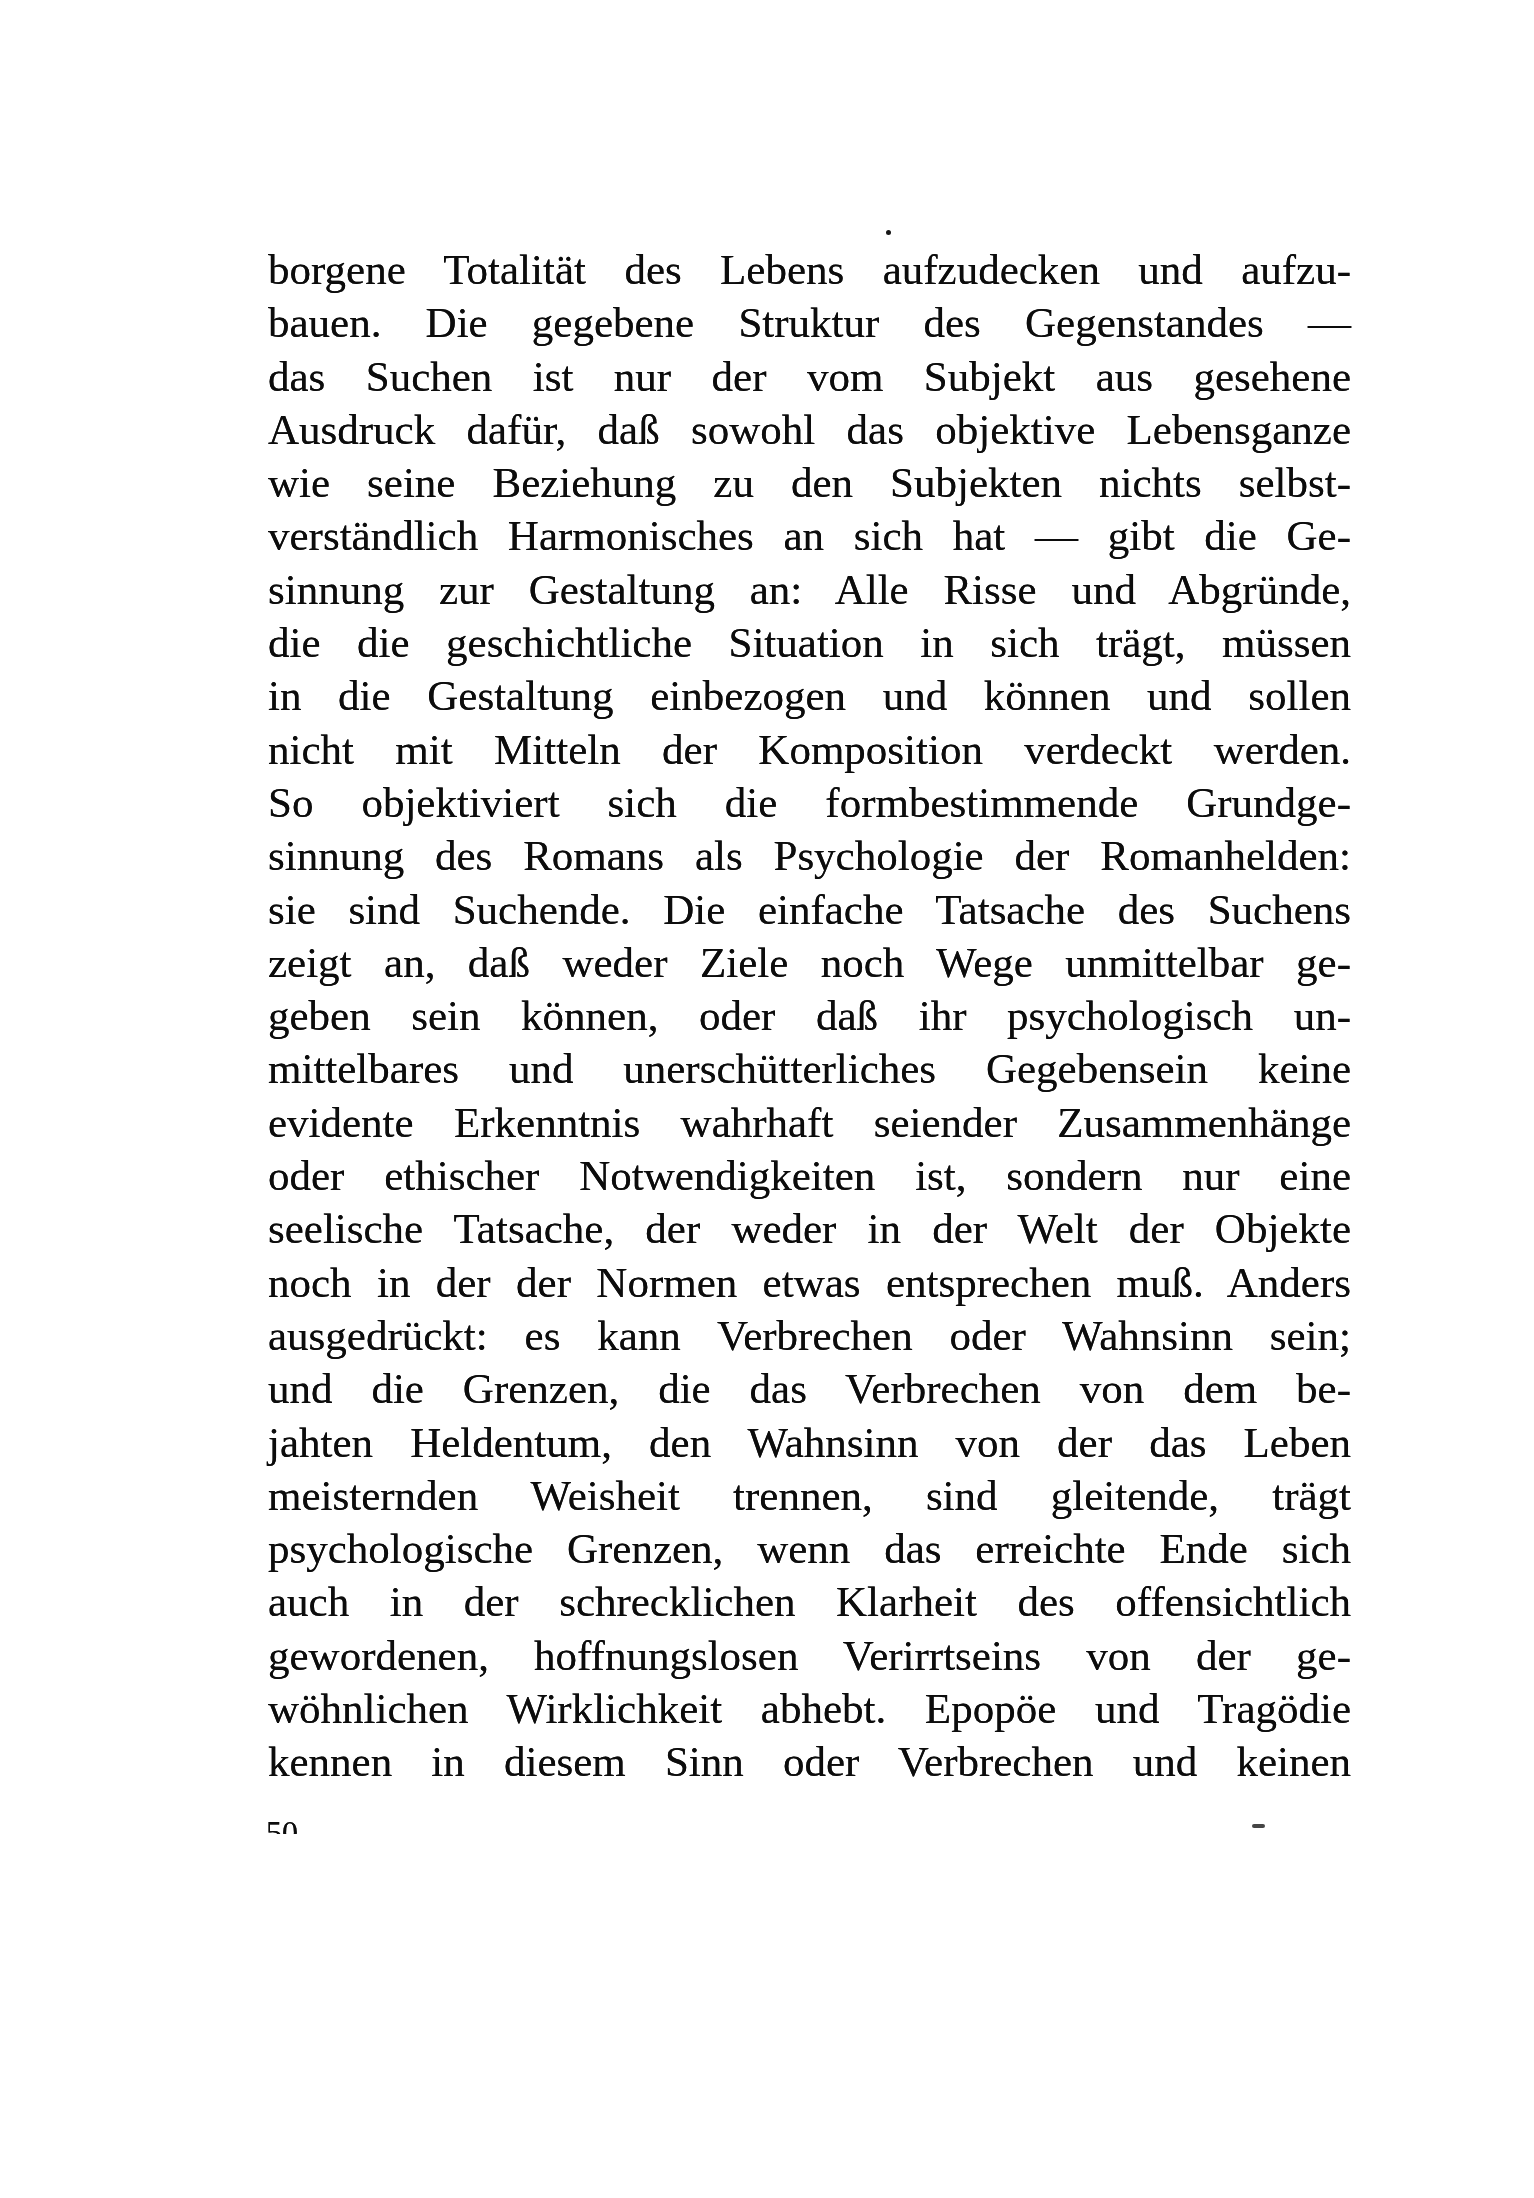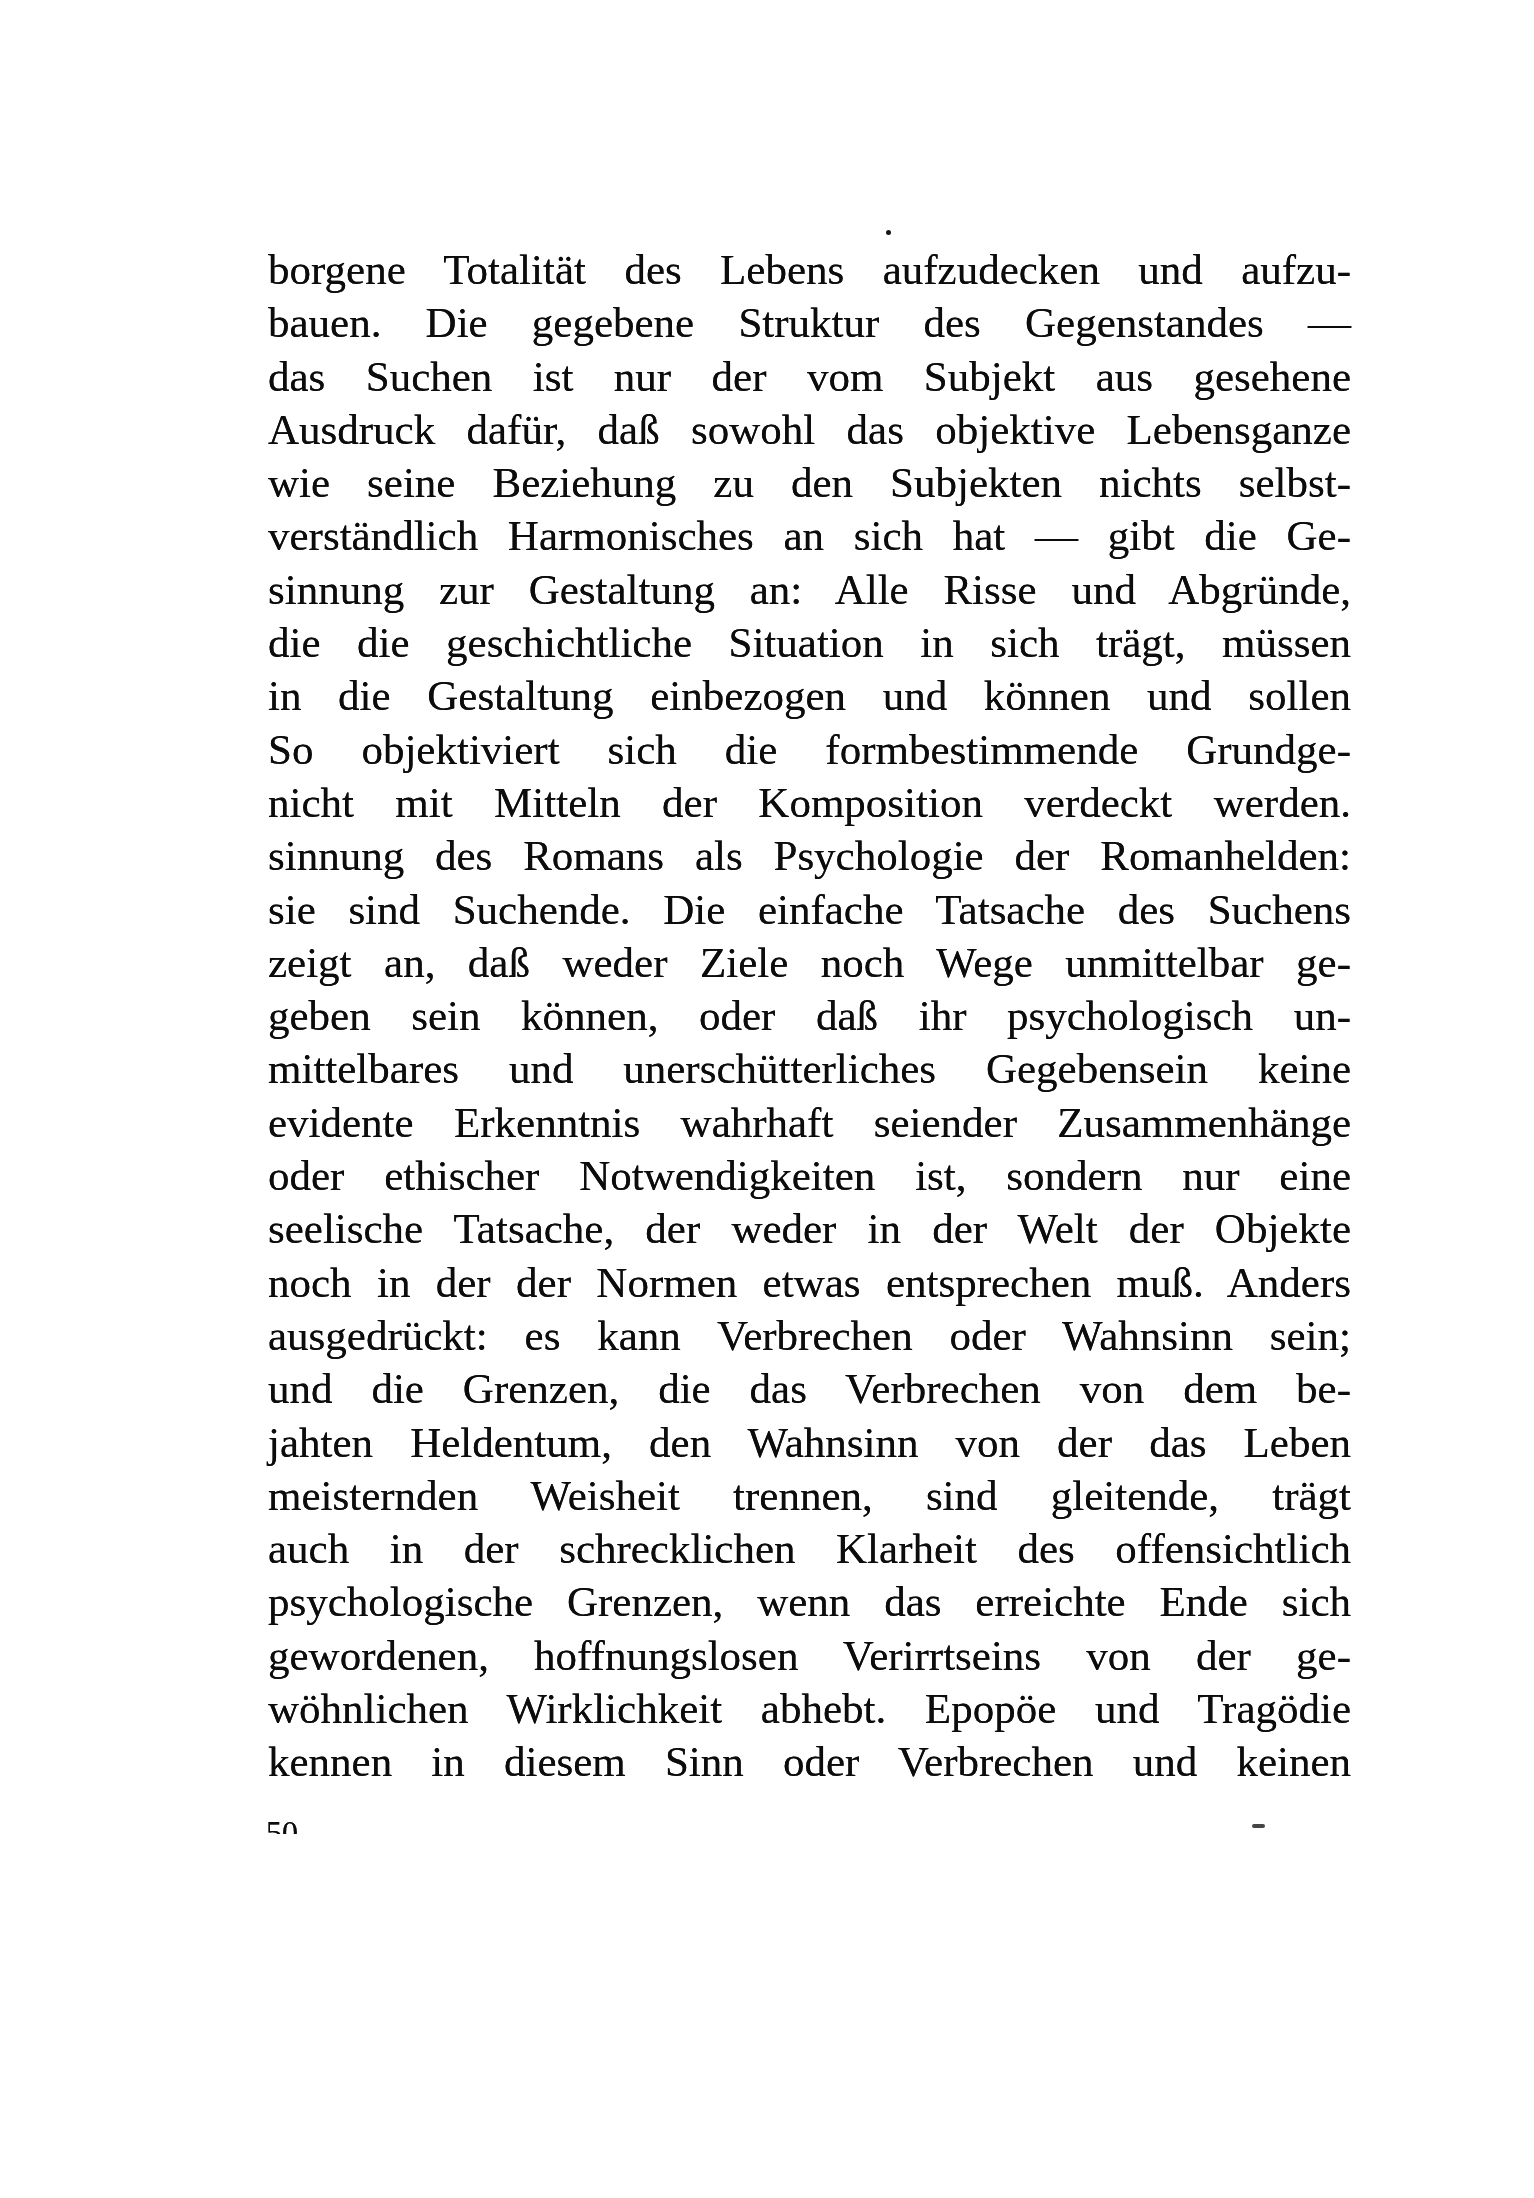--- a/index.html
+++ b/index.html
@@ -67,37 +67,37 @@
   <div class="text-block" id="text-lines">
       <div class="line">borgene Totalität des Lebens aufzudecken und aufzu-</div>
       <div class="line">bauen. Die gegebene Struktur des Gegenstandes —</div>
       <div class="line">das Suchen ist nur der vom Subjekt aus gesehene</div>
       <div class="line">Ausdruck dafür, daß sowohl das objektive Lebensganze</div>
       <div class="line">wie seine Beziehung zu den Subjekten nichts selbst-</div>
       <div class="line">verständlich Harmonisches an sich hat — gibt die Ge-</div>
       <div class="line">sinnung zur Gestaltung an: Alle Risse und Abgründe,</div>
       <div class="line">die die geschichtliche Situation in sich trägt, müssen</div>
       <div class="line">in die Gestaltung einbezogen und können und sollen</div>
+      <div class="line">nicht mit Mitteln der Komposition verdeckt werden.</div>
       <div class="line">So objektiviert sich die formbestimmende Grundge-</div>
-      <div class="line">nicht mit Mitteln der Komposition verdeckt werden.</div>
       <div class="line">sinnung des Romans als Psychologie der Romanhelden:</div>
       <div class="line">sie sind Suchende. Die einfache Tatsache des Suchens</div>
       <div class="line">zeigt an, daß weder Ziele noch Wege unmittelbar ge-</div>
       <div class="line">geben sein können, oder daß ihr psychologisch un-</div>
       <div class="line">mittelbares und unerschütterliches Gegebensein keine</div>
       <div class="line">evidente Erkenntnis wahrhaft seiender Zusammenhänge</div>
       <div class="line">oder ethischer Notwendigkeiten ist, sondern nur eine</div>
       <div class="line">seelische Tatsache, der weder in der Welt der Objekte</div>
       <div class="line">noch in der der Normen etwas entsprechen muß. Anders</div>
       <div class="line">ausgedrückt: es kann Verbrechen oder Wahnsinn sein;</div>
       <div class="line">und die Grenzen, die das Verbrechen von dem be-</div>
       <div class="line">jahten Heldentum, den Wahnsinn von der das Leben</div>
       <div class="line">meisternden Weisheit trennen, sind gleitende, trägt</div>
+      <div class="line">psychologische Grenzen, wenn das erreichte Ende sich</div>
       <div class="line">auch in der schrecklichen Klarheit des offensichtlich</div>
-      <div class="line">psychologische Grenzen, wenn das erreichte Ende sich</div>
       <div class="line">gewordenen, hoffnungslosen Verirrtseins von der ge-</div>
       <div class="line">wöhnlichen Wirklichkeit abhebt. Epopöe und Tragödie</div>
       <div class="line">kennen in diesem Sinn oder Verbrechen und keinen</div>
     </div>
   <div class="page-number">50</div>
   <div class="speck speck-top"></div>
   <div class="speck speck-bottom-dash"></div>
 </div>
 
 </body></html>

